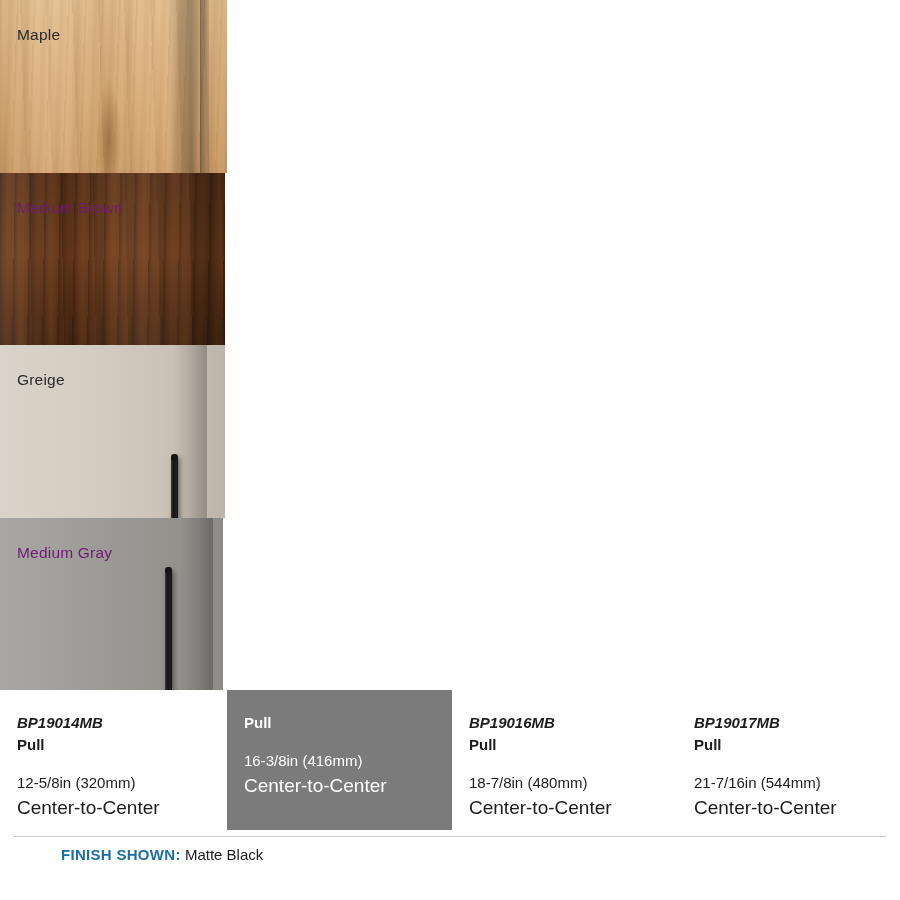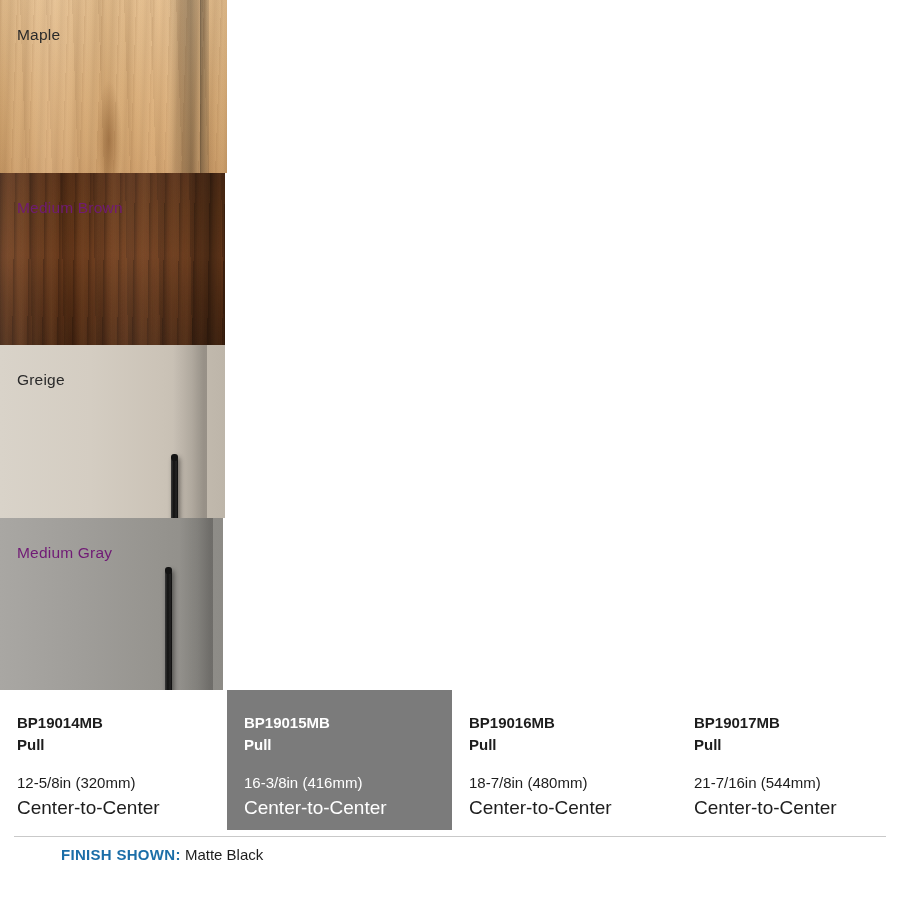--- a/index.html
+++ b/index.html
@@ -182,20 +182,21 @@
     color: #1d1d1d;
   }
   .spec.dark {
     background: #7b7b7b;
     color: #ffffff;
   }
   .spec .sku {
     font-size: 15px;
     font-weight: bold;
     line-height: 1.45;
+    font-style: italic;
   }
   .spec .type {
     font-size: 15px;
     font-weight: bold;
     line-height: 1.45;
   }
   .spec .dim {
     margin-top: 16px;
     font-size: 15px;
     line-height: 1.5;
@@ -306,21 +307,20 @@
       <div class="sku">BP19014MB</div>
       <div class="type">Pull</div>
       <div class="dim">
         <b>12-5/8in</b>
         <span>(320mm)</span>
       </div>
       <div class="ctc">Center-to-Center</div>
     </div>
 
     <div class="spec dark" style="width:225px;">
-      <div class="sku">BP19015MB</div>
       <div class="type">Pull</div>
       <div class="dim">
         <b>16-3/8in</b>
         <span>(416mm)</span>
       </div>
       <div class="ctc">Center-to-Center</div>
     </div>
 
     <div class="spec" style="width:225px;">
       <div class="sku">BP19016MB</div>

